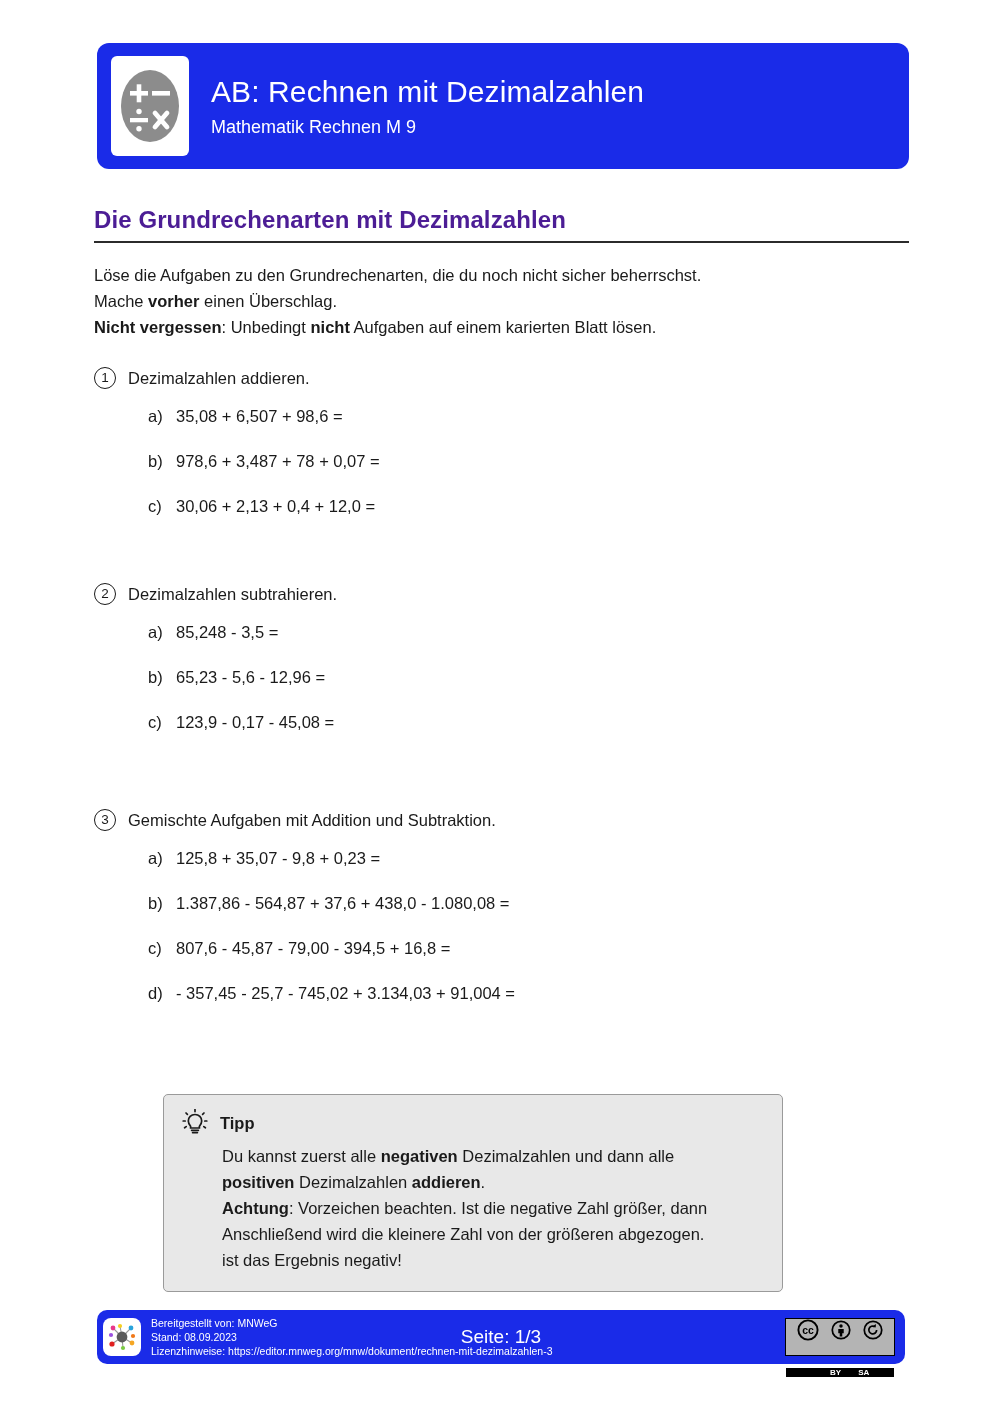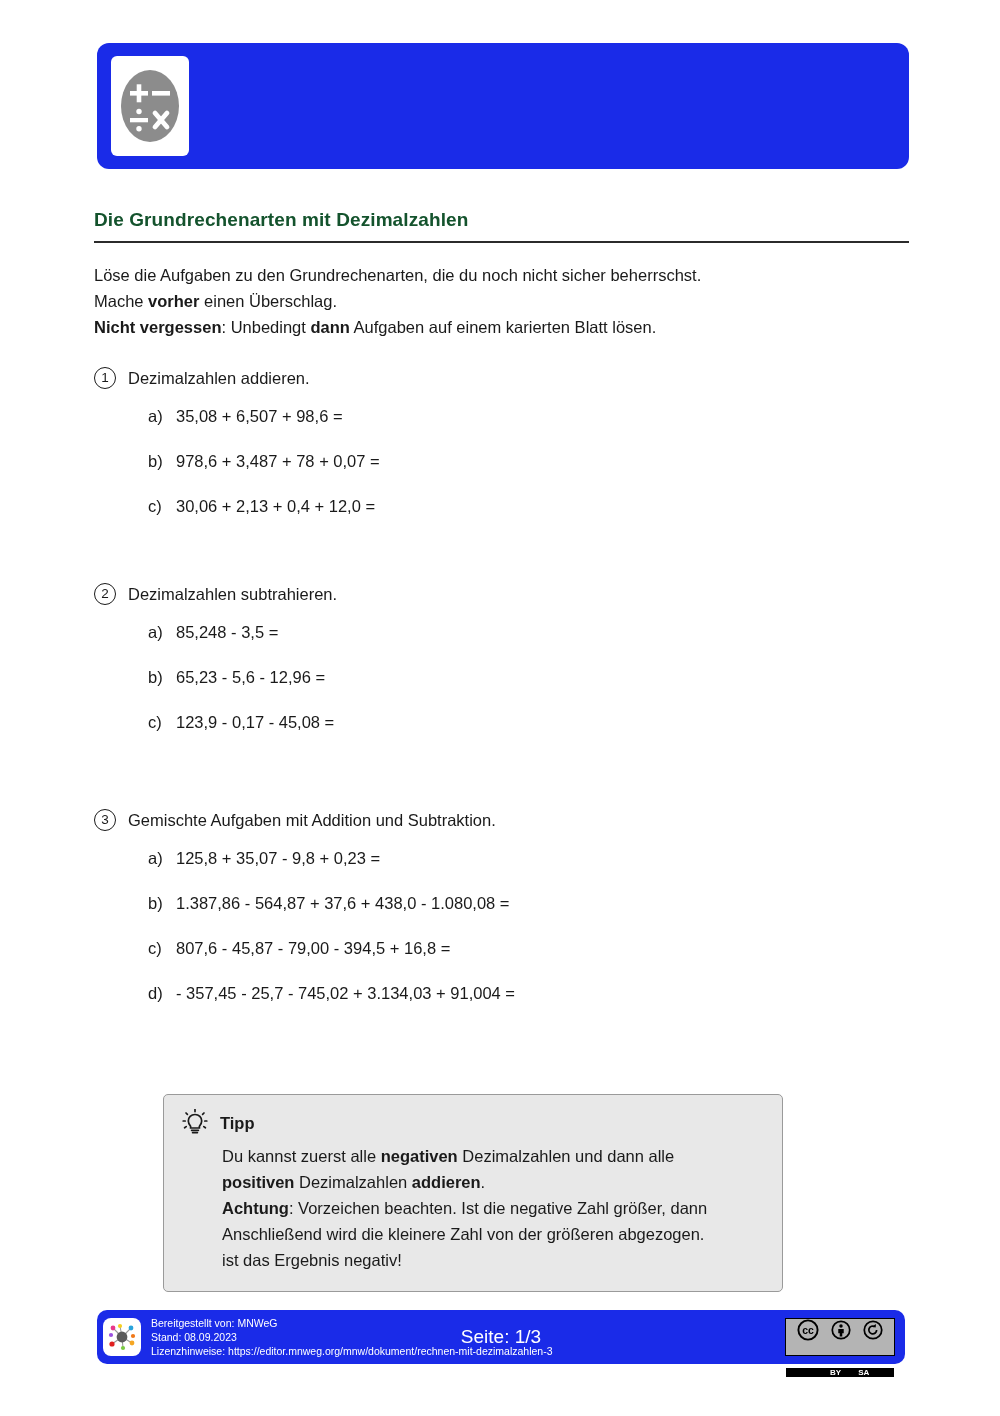--- a/index.html
+++ b/index.html
@@ -69,22 +69,22 @@
   }
 
   
   .section-head {
     position: absolute;
     left: 94px;
     top: 205px;
     width: 815px;
   }
   .section-title {
-    color: #14532d;
-    font-size: 19px;
+    color: #4c1d95;
+    font-size: 24px;
     font-weight: 700;
     line-height: 30px;
     letter-spacing: 0.1px;
   }
   .section-rule {
     margin-top: 6px;
     border-top: 2px solid #2b2b2b;
     width: 100%;
   }
 
@@ -265,31 +265,35 @@
         <rect x="11" y="51" width="18" height="4.3" fill="#ffffff"></rect>
         <circle cx="20" cy="44.5" r="2.7" fill="#ffffff"></circle>
         <circle cx="20" cy="61.8" r="2.7" fill="#ffffff"></circle>
 
         <g stroke="#ffffff" stroke-width="4.8" stroke-linecap="round">
           <line x1="36" y1="46" x2="48" y2="60"></line>
           <line x1="48" y1="46" x2="36" y2="60"></line>
         </g>
       </svg>
     </div>
+    <div class="header-texts">
+      <div class="header-title">AB: Rechnen mit Dezimalzahlen</div>
+      <div class="header-subtitle">Mathematik Rechnen M 9</div>
+    </div>
   </div>
 
   <div class="section-head">
     <div class="section-title">Die Grundrechenarten mit Dezimalzahlen</div>
     <div class="section-rule"></div>
   </div>
 
   <div class="intro">
     <div>Löse die Aufgaben zu den Grundrechenarten, die du noch nicht sicher beherrschst.</div>
     <div><span>Mache </span><b>vorher</b><span> einen Überschlag.</span></div>
-    <div><b>Nicht vergessen</b><span>: Unbedingt </span><b>dann</b><span> Aufgaben auf einem karierten Blatt lösen.</span></div>
+    <div><b>Nicht vergessen</b><span>: Unbedingt </span><b>nicht</b><span> Aufgaben auf einem karierten Blatt lösen.</span></div>
   </div>
 
   <div class="exercises">
 
     <div class="exercise">
       <div class="ex-head">
         <div class="ex-num">1</div>
         <div class="ex-title">Dezimalzahlen addieren.</div>
       </div>
       <div class="ex-items">

